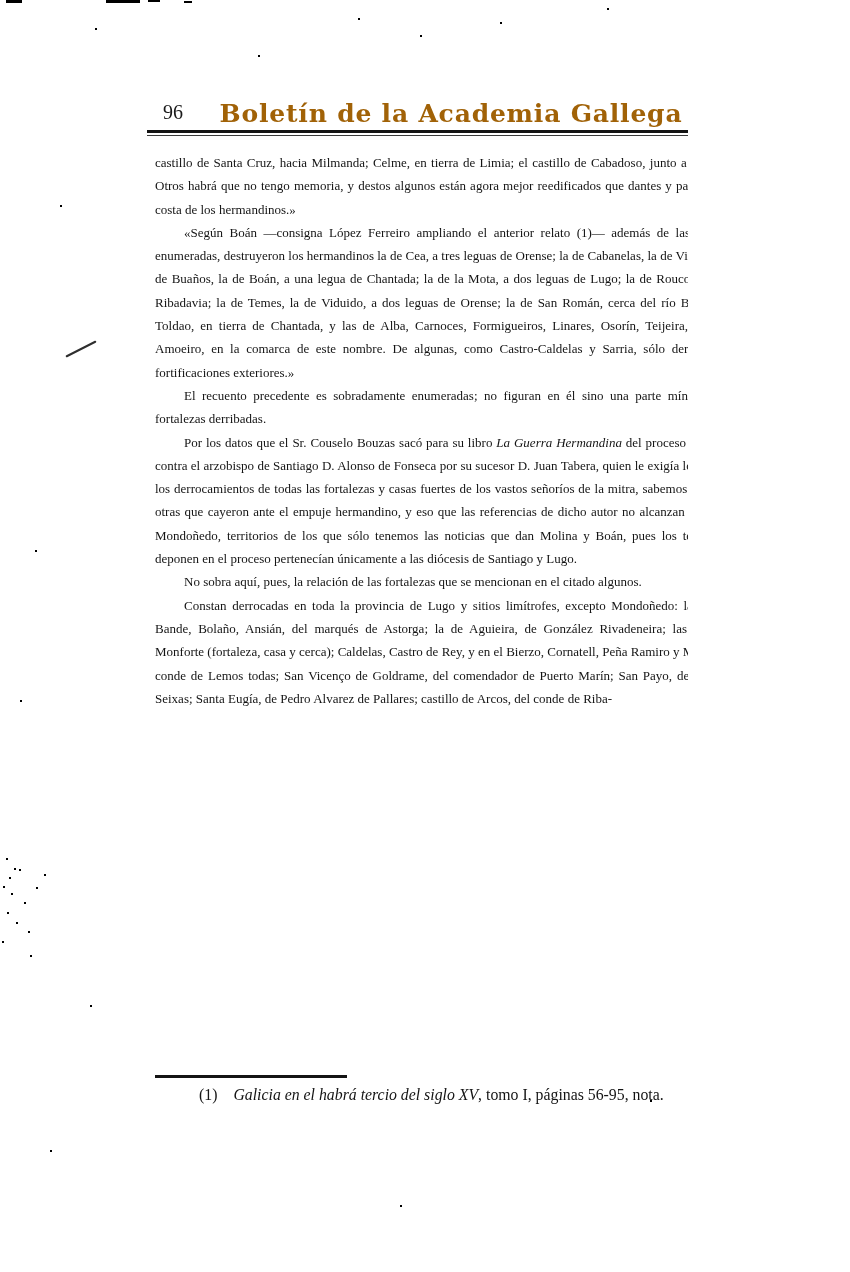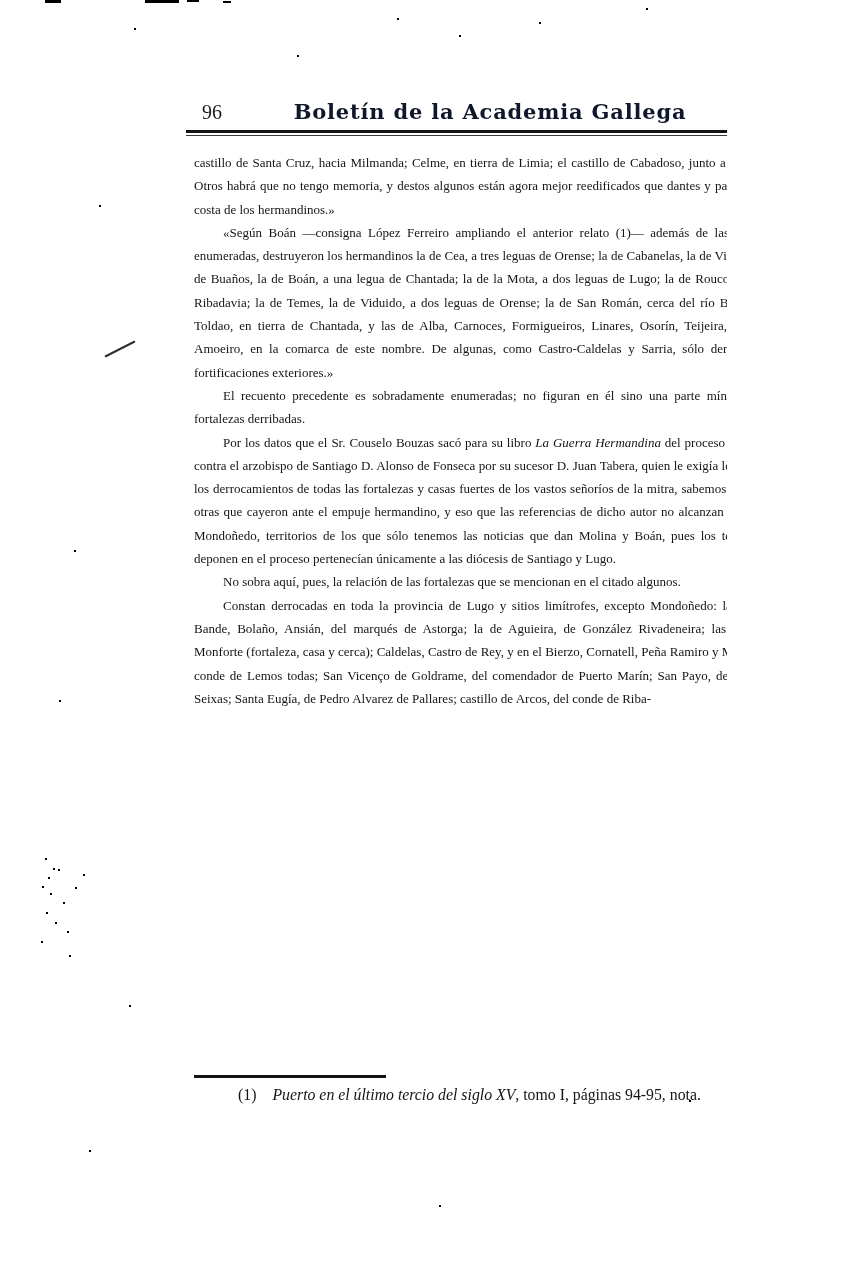--- a/index.html
+++ b/index.html
@@ -7,38 +7,37 @@
     width:850px; height:1272px;
     background:#ffffff;
     font-family:"Liberation Serif", serif;
   }
   .page {
     position:relative;
     width:688px; height:1272px;
     background:#ffffff;
     color:#151515;
     overflow:hidden;
-    margin-left:39px;
   }
 
   
   .page-header {
     position:absolute; top:99px; left:155px; width:592px; height:26px;
   }
   .page-number {
     position:absolute; left:8px; top:2px;
     font-size:20px; color:#1a1a1a;
   }
   .journal-title {
     position:absolute; left:0; right:0; top:0;
     text-align:center;
     font-weight:bold;
-    font-size:21px;
+    font-size:25px;
     letter-spacing:0.8px;
-    color:#0f172a;
+    color:#a16207;
     font-family:"DejaVu Serif","Liberation Serif",serif;
   }
   .header-rule-thick {
     position:absolute; left:147px; top:130px;
     width:600px; height:3px; background:#141414;
   }
   .header-rule-thin {
     position:absolute; left:147px; top:135px;
     width:600px; height:1px; background:#3a3a3a;
   }
@@ -119,16 +118,16 @@
     <p class="continuation">castillo de Santa Cruz, hacia Milmanda; Celme, en tierra de Limia; el castillo de Cabadoso, junto a Ribadavia. Otros habrá que no tengo memoria, y destos algunos están agora mejor reedificados que dantes y parte dellos a costa de los hermandinos.»</p>
     <p>«Según Boán —consigna López Ferreiro ampliando el anterior relato (1)— además de las fortalezas enumeradas, destruyeron los hermandinos la de Cea, a tres leguas de Orense; la de Cabanelas, la de Villamarín, la de Buaños, la de Boán, a una legua de Chantada; la de la Mota, a dos leguas de Lugo; la de Roucos, cerca de Ribadavia; la de Temes, la de Viduido, a dos leguas de Orense; la de San Román, cerca del río Búbal; la de Toldao, en tierra de Chantada, y las de Alba, Carnoces, Formigueiros, Linares, Osorín, Teijeira, Vilaboa y Amoeiro, en la comarca de este nombre. De algunas, como Castro-Caldelas y Sarria, sólo derribaron las fortificaciones exteriores.»</p>
     <p>El recuento precedente es sobradamente enumeradas; no figuran en él sino una parte mínima de las fortalezas derribadas.</p>
     <p><span>Por los datos que el Sr. Couselo Bouzas sacó para su libro </span><em>La Guerra Hermandina</em><span> del proceso promovido contra el arzobispo de Santiago D. Alonso de Fonseca por su sucesor D. Juan Tabera, quien le exigía los daños de los derrocamientos de todas las fortalezas y casas fuertes de los vastos señoríos de la mitra, sabemos de muchas otras que cayeron ante el empuje hermandino, y eso que las referencias de dicho autor no alcanzan a Orense y Mondoñedo, territorios de los que sólo tenemos las noticias que dan Molina y Boán, pues los testigos que deponen en el proceso pertenecían únicamente a las diócesis de Santiago y Lugo.</span></p>
     <p>No sobra aquí, pues, la relación de las fortalezas que se mencionan en el citado algunos.</p>
     <p>Constan derrocadas en toda la provincia de Lugo y sitios limítrofes, excepto Mondoñedo: la de Lugo, Bande, Bolaño, Ansián, del marqués de Astorga; la de Aguieira, de González Rivadeneira; las de Sarria, Monforte (fortaleza, casa y cerca); Caldelas, Castro de Rey, y en el Bierzo, Cornatell, Peña Ramiro y Moeche, del conde de Lemos todas; San Vicenço de Goldrame, del comendador de Puerto Marín; San Payo, de Vasco das Seixas; Santa Eugía, de Pedro Alvarez de Pallares; castillo de Arcos, del conde de Riba-</p>
   </main>
 
   <div class="footnote-rule"></div>
   <div class="footnote">
-    <span class="fn-marker">(1)</span><em>Puerto en el último tercio del siglo XV</em><span>, tomo I, páginas 94-95, nota.</span>
+    <span class="fn-marker">(1)</span><em>Galicia en el habrá tercio del siglo XV</em><span>, tomo I, páginas 56-95, nota.</span>
   </div>
 
 </div>
 
 </body></html>

